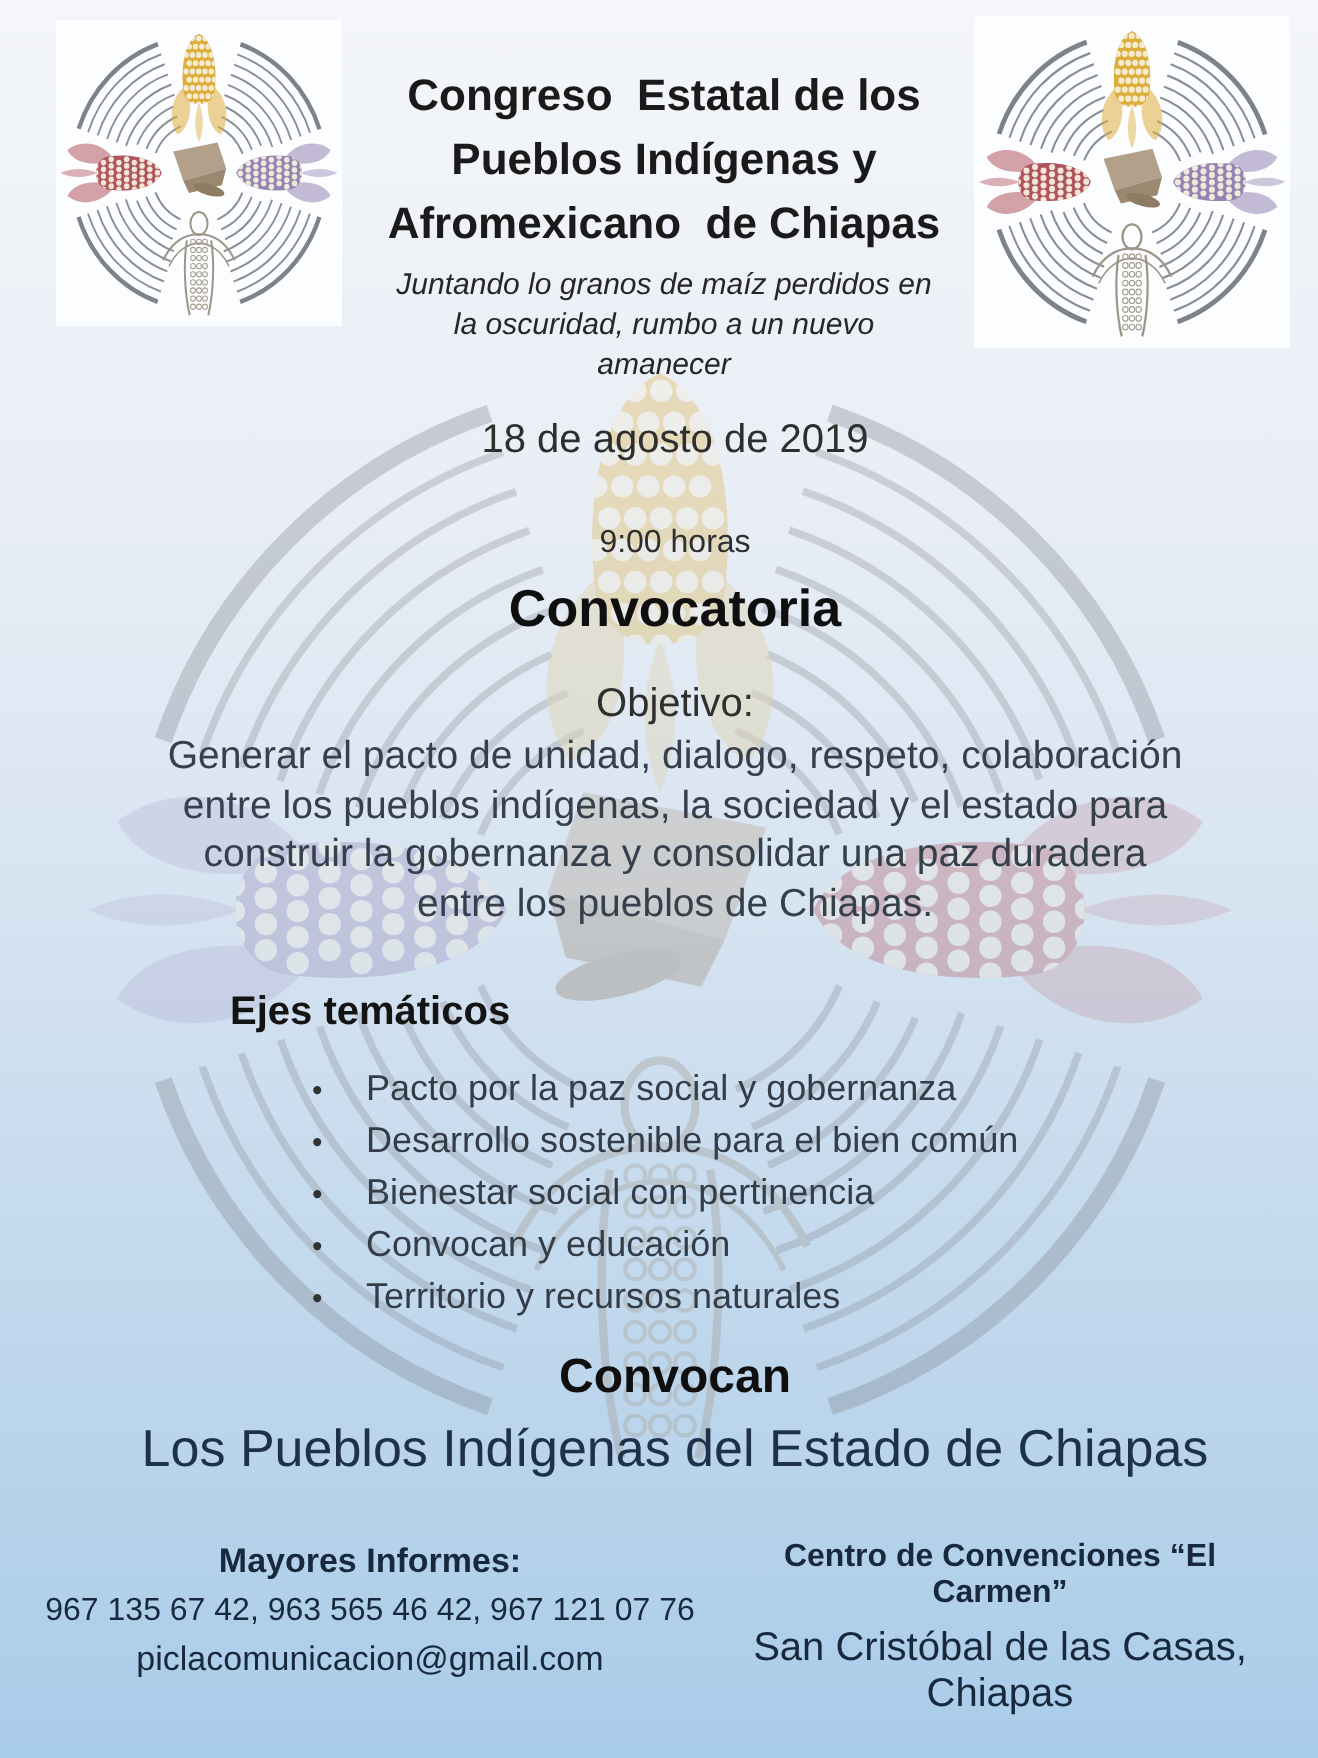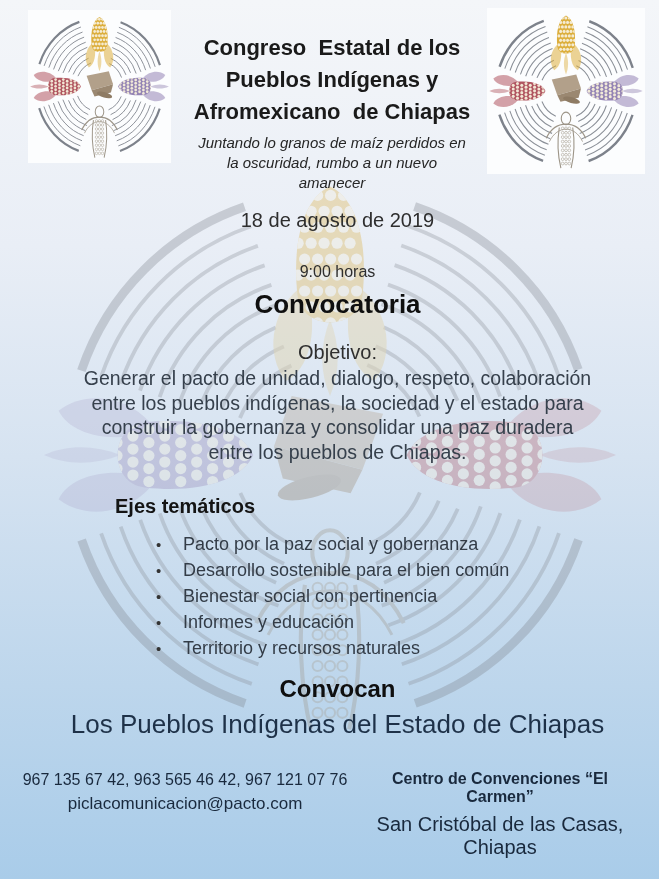--- a/index.html
+++ b/index.html
@@ -228,33 +228,34 @@
     <li>
       <span class="bullet">•</span>
       <span class="theme-text">Desarrollo sostenible para el bien común</span>
     </li>
     <li>
       <span class="bullet">•</span>
       <span class="theme-text">Bienestar social con pertinencia</span>
     </li>
     <li>
       <span class="bullet">•</span>
-      <span class="theme-text">Informes y educación</span>
+      <span class="theme-text">Convocan y educación</span>
     </li>
     <li>
       <span class="bullet">•</span>
       <span class="theme-text">Territorio y recursos naturales</span>
     </li>
   </ul>
 
   <div class="centered convocan-heading">Convocan</div>
   <div class="centered convocan-text">Los Pueblos Indígenas del Estado de Chiapas</div>
 
   <div class="footer-col footer-left">
+    <div class="contact-heading">Mayores Informes:</div>
     <div class="phones">967 135 67 42, 963 565 46 42, 967 121 07 76</div>
-    <div class="email">piclacomunicacion@pacto.com</div>
+    <div class="email">piclacomunicacion@gmail.com</div>
   </div>
   <div class="footer-col footer-right">
     <div class="venue-name">Centro de Convenciones “El Carmen”</div>
     <div class="venue-location">San Cristóbal de las Casas, Chiapas</div>
   </div>
 
 </div>
 
 </body></html>

